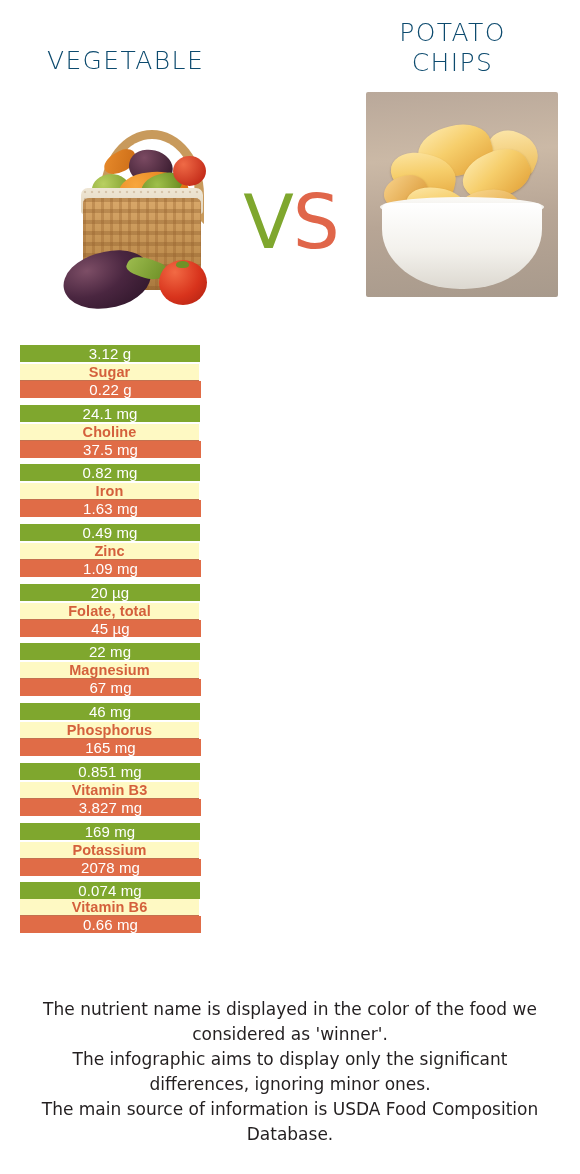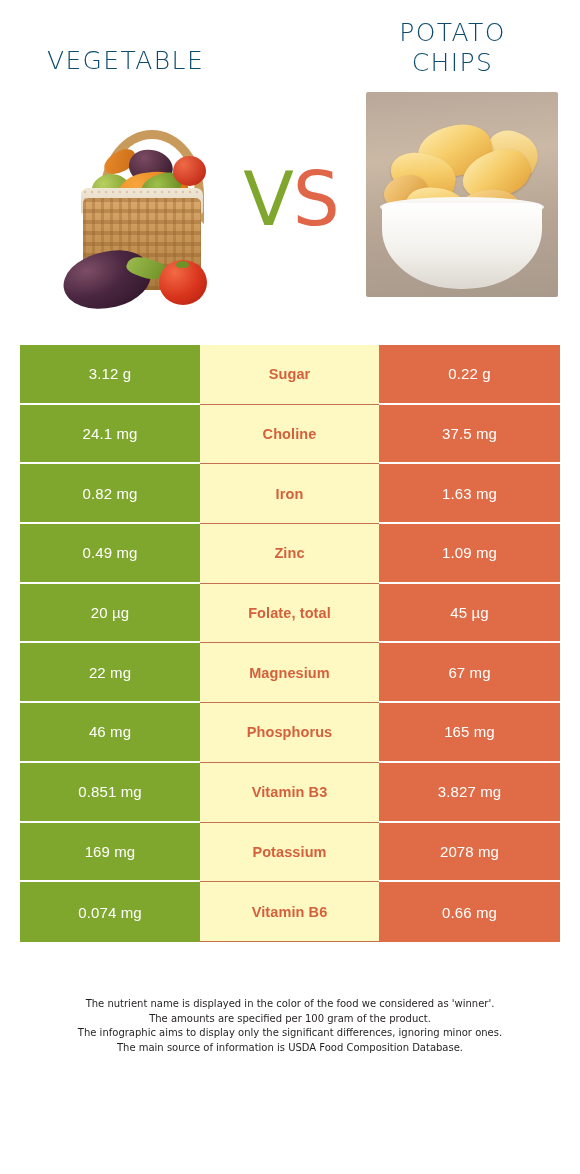--- a/index.html
+++ b/index.html
@@ -49,21 +49,21 @@
   .title-right {
     left: 340px;
     top: 18px;
     width: 225px;
   }
 
   
   .vs {
     position: absolute;
     left: 236px;
-    top: 157px;
+    top: 180px;
     width: 110px;
     height: 85px;
     font-family: "DejaVu Sans", sans-serif;
     font-size: 74px;
     font-weight: 400;
     line-height: 85px;
     text-align: center;
     letter-spacing: -1px;
   }
   .vs .v { color: #7fa72e; }
@@ -227,20 +227,21 @@
     position: absolute;
     left: 20px;
     top: 345px;
     width: 540px;
   }
   .row {
     position: relative;
     display: flex;
     align-items: stretch;
     height: 59.7px;
+    flex-direction: column;
   }
   .cell {
     display: flex;
     align-items: center;
     justify-content: center;
     box-sizing: border-box;
     font-size: 15px;
     letter-spacing: .1px;
   }
   .cell-left {
@@ -270,21 +271,21 @@
   .label-chips { color: #d4603c; }
 
   
   .footer {
     position: absolute;
     left: 22px;
     top: 997px;
     width: 536px;
     text-align: center;
     font-family: "DejaVu Sans", sans-serif;
-    font-size: 10px;
+    font-size: 17px;
     line-height: 1.47;
     color: #231f20;
   }
   .footer p { margin: 0; }
 </style>
 </head>
 <body>
 
 <div id="page">
 
@@ -375,18 +376,17 @@
       </div>
       <div class="row">
         <div class="cell cell-left">0.074 mg</div>
         <div class="cell cell-mid label-chips">Vitamin B6</div>
         <div class="cell cell-right">0.66 mg</div>
       </div>
     </div>
 
   <div class="footer">
     <p>The nutrient name is displayed in the color of the food we considered as 'winner'.</p>
-    <p>The amounts are specified per 100 gram of the product.</p>
     <p>The infographic aims to display only the significant differences, ignoring minor ones.</p>
     <p>The main source of information is USDA Food Composition Database.</p>
   </div>
 
 </div>
 
 </body></html>

